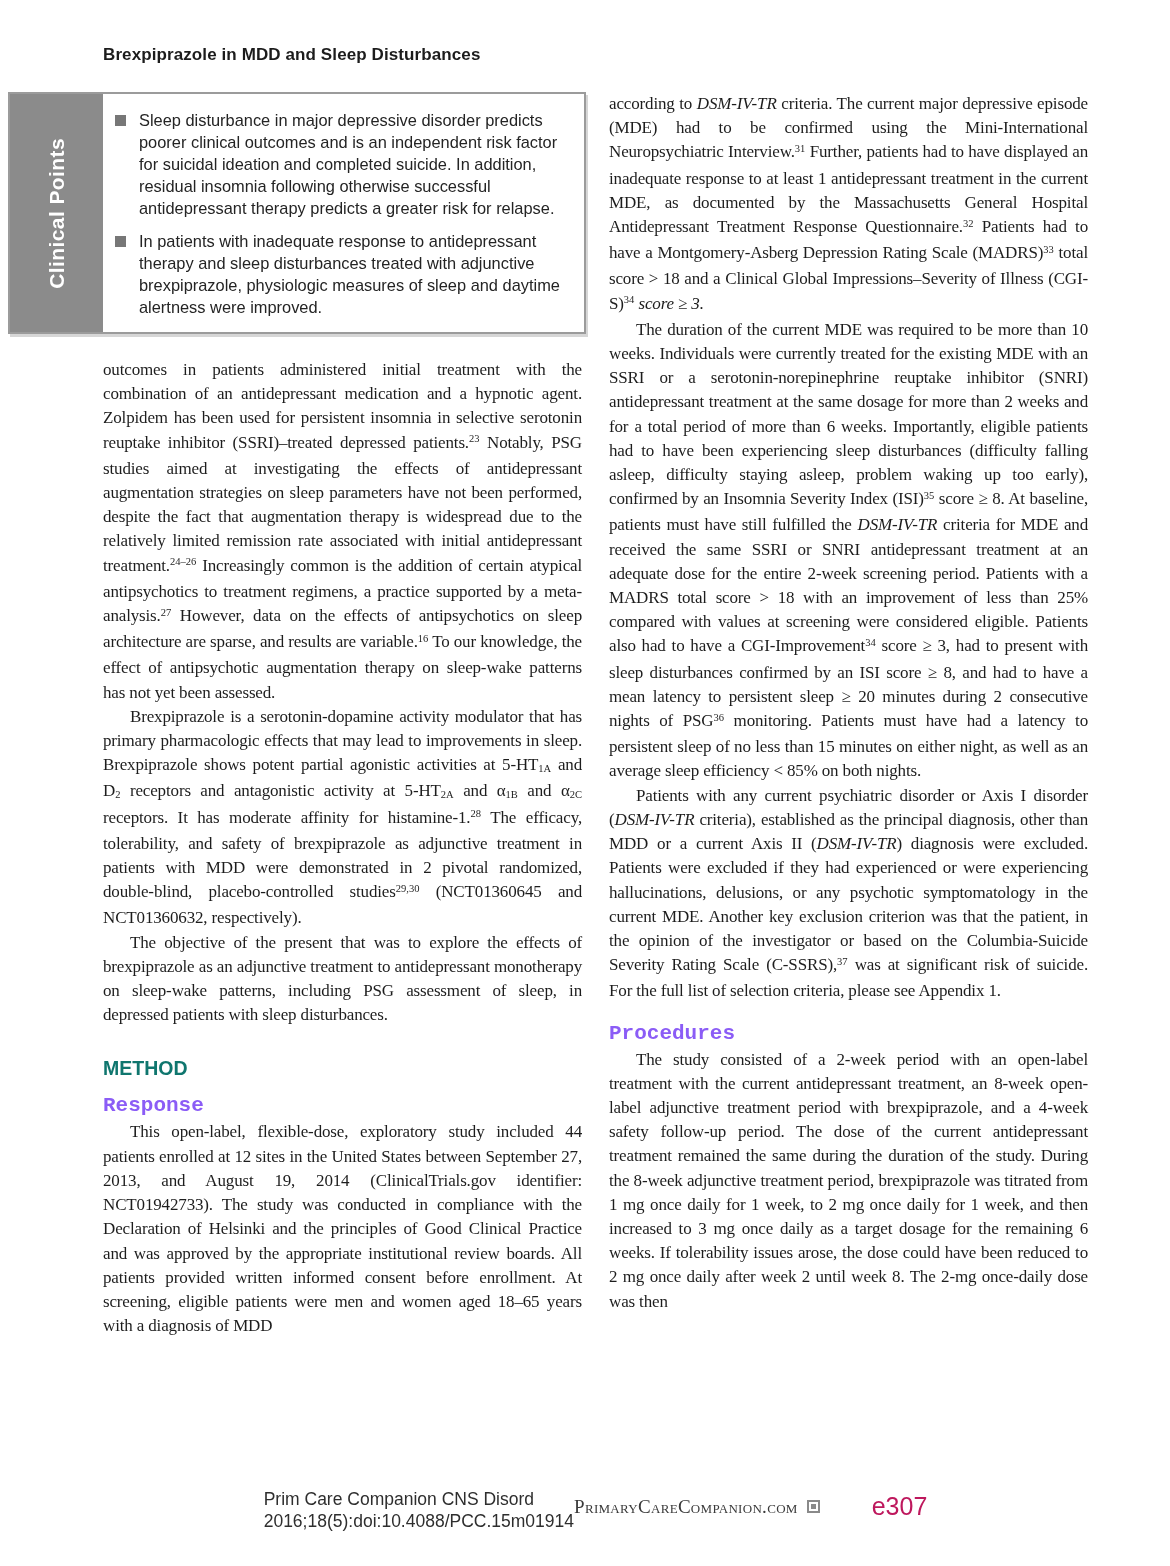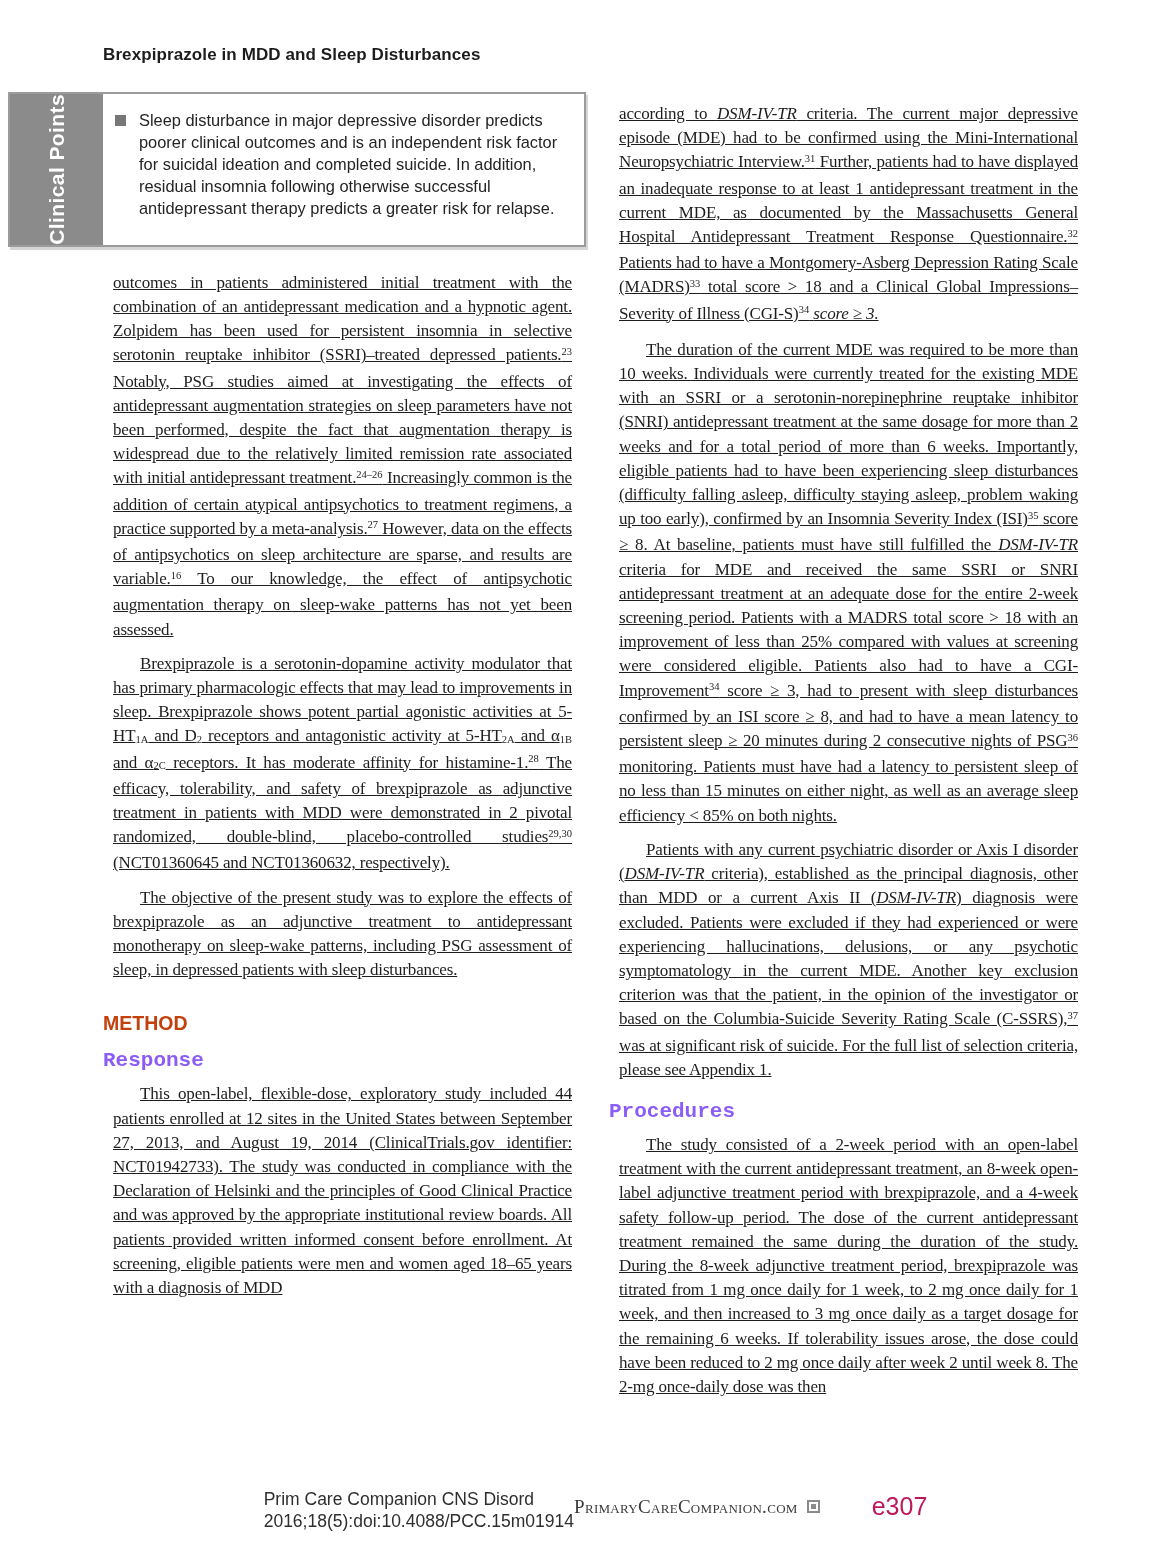--- a/index.html
+++ b/index.html
@@ -73,38 +73,37 @@
   }
   .cp-text{
     font-family:"Liberation Sans", sans-serif;
     font-size:16.4px;
     line-height:22px;
     color:#242424;
   }
 
   
   .body-par{
-    margin:10px;
+    margin:0;
     text-align:justify;
     font-size:17px;
     line-height:24.2px;
     letter-spacing:-0.15px;
     text-indent:27px;
-    text-decoration:underline;
   }
   .no-indent{text-indent:0;}
   .run-sup{font-size:0.62em;position:relative;top:-0.5em;letter-spacing:0;}
   .run-sub{font-size:0.62em;position:relative;top:0.18em;letter-spacing:0;}
   .run-i{font-style:italic;}
 
   .h-method{
     font-family:"Liberation Sans", sans-serif;
     font-weight:bold;
     font-size:19.5px;
-    color:#c2410c;
+    color:#0f766e;
     margin:30px 0 0 0;
   }
   .h-sub{
     font-family:Liberation Mono, monospace;
     font-weight:bold;
     font-size:21px;
     color:#8b5cf6;
     margin:14px 0 3px 0;
   }
 
@@ -169,26 +168,30 @@
 
       <div class="cp-box">
         <div class="cp-tab">
           <span class="cp-tab-text">Clinical Points</span>
         </div>
         <div class="cp-content">
           <div class="cp-bullet">
             <span class="cp-marker"></span>
             <span class="cp-text">Sleep disturbance in major depressive disorder predicts poorer clinical outcomes and is an independent risk factor for suicidal ideation and completed suicide. In addition, residual insomnia following otherwise successful antidepressant therapy predicts a greater risk for relapse.</span>
           </div>
+          <div class="cp-bullet">
+            <span class="cp-marker"></span>
+            <span class="cp-text">In patients with inadequate response to antidepressant therapy and sleep disturbances treated with adjunctive brexpiprazole, physiologic measures of sleep and daytime alertness were improved.</span>
+          </div>
         </div>
       </div>
 
       <p class="body-par no-indent"><span>outcomes in patients administered initial treatment with the combination of an antidepressant medication and a hypnotic agent. Zolpidem has been used for persistent insomnia in selective serotonin reuptake inhibitor (SSRI)–treated depressed patients.</span><span class="run-sup">23</span><span> Notably, PSG studies aimed at investigating the effects of antidepressant augmentation strategies on sleep parameters have not been performed, despite the fact that augmentation therapy is widespread due to the relatively limited remission rate associated with initial antidepressant treatment.</span><span class="run-sup">24–26</span><span> Increasingly common is the addition of certain atypical antipsychotics to treatment regimens, a practice supported by a meta-analysis.</span><span class="run-sup">27</span><span> However, data on the effects of antipsychotics on sleep architecture are sparse, and results are variable.</span><span class="run-sup">16</span><span> To our knowledge, the effect of antipsychotic augmentation therapy on sleep-wake patterns has not yet been assessed.</span></p>
       <p class="body-par"><span>Brexpiprazole is a serotonin-dopamine activity modulator that has primary pharmacologic effects that may lead to improvements in sleep. Brexpiprazole shows potent partial agonistic activities at 5-HT</span><span class="run-sub">1A</span><span> and D</span><span class="run-sub">2</span><span> receptors and antagonistic activity at 5-HT</span><span class="run-sub">2A</span><span> and α</span><span class="run-sub">1B</span><span> and α</span><span class="run-sub">2C</span><span> receptors. It has moderate affinity for histamine-1.</span><span class="run-sup">28</span><span> The efficacy, tolerability, and safety of brexpiprazole as adjunctive treatment in patients with MDD were demonstrated in 2 pivotal randomized, double-blind, placebo-controlled studies</span><span class="run-sup">29,30</span><span> (NCT01360645 and NCT01360632, respectively).</span></p>
-      <p class="body-par"><span>The objective of the present study was to explore the effects of brexpiprazole as an adjunctive treatment to antidepressant monotherapy on sleep-wake patterns, including PSG assessment of sleep, in depressed patients with sleep disturbances.</span></p>
+      <p class="body-par"><span>The objective of the present that was to explore the effects of brexpiprazole as an adjunctive treatment to antidepressant monotherapy on sleep-wake patterns, including PSG assessment of sleep, in depressed patients with sleep disturbances.</span></p>
 
       <h2 class="h-method">METHOD</h2>
       <h3 class="h-sub">Response</h3>
 
       <p class="body-par"><span>This open-label, flexible-dose, exploratory study included 44 patients enrolled at 12 sites in the United States between September 27, 2013, and August 19, 2014 (ClinicalTrials.gov identifier: NCT01942733). The study was conducted in compliance with the Declaration of Helsinki and the principles of Good Clinical Practice and was approved by the appropriate institutional review boards. All patients provided written informed consent before enrollment. At screening, eligible patients were men and women aged 18–65 years with a diagnosis of MDD</span></p>
     </div>
 
     <div class="col">
       <p class="body-par no-indent"><span>according to </span><span class="run-i">DSM-IV-TR</span><span> criteria. The current major depressive episode (MDE) had to be confirmed using the Mini-International Neuropsychiatric Interview.</span><span class="run-sup">31</span><span> Further, patients had to have displayed an inadequate response to at least 1 antidepressant treatment in the current MDE, as documented by the Massachusetts General Hospital Antidepressant Treatment Response Questionnaire.</span><span class="run-sup">32</span><span> Patients had to have a Montgomery-Asberg Depression Rating Scale (MADRS)</span><span class="run-sup">33</span><span> total score &gt; 18 and a Clinical Global Impressions–Severity of Illness (CGI-S)</span><span class="run-sup">34</span><span> </span><span class="run-i">score ≥ 3.</span></p>
       <p class="body-par"><span>The duration of the current MDE was required to be more than 10 weeks. Individuals were currently treated for the existing MDE with an SSRI or a serotonin-norepinephrine reuptake inhibitor (SNRI) antidepressant treatment at the same dosage for more than 2 weeks and for a total period of more than 6 weeks. Importantly, eligible patients had to have been experiencing sleep disturbances (difficulty falling asleep, difficulty staying asleep, problem waking up too early), confirmed by an Insomnia Severity Index (ISI)</span><span class="run-sup">35</span><span> score ≥ 8. At baseline, patients must have still fulfilled the </span><span class="run-i">DSM-IV-TR</span><span> criteria for MDE and received the same SSRI or SNRI antidepressant treatment at an adequate dose for the entire 2-week screening period. Patients with a MADRS total score &gt; 18 with an improvement of less than 25% compared with values at screening were considered eligible. Patients also had to have a CGI-Improvement</span><span class="run-sup">34</span><span> score ≥ 3, had to present with sleep disturbances confirmed by an ISI score ≥ 8, and had to have a mean latency to persistent sleep ≥ 20 minutes during 2 consecutive nights of PSG</span><span class="run-sup">36</span><span> monitoring. Patients must have had a latency to persistent sleep of no less than 15 minutes on either night, as well as an average sleep efficiency &lt; 85% on both nights.</span></p>

